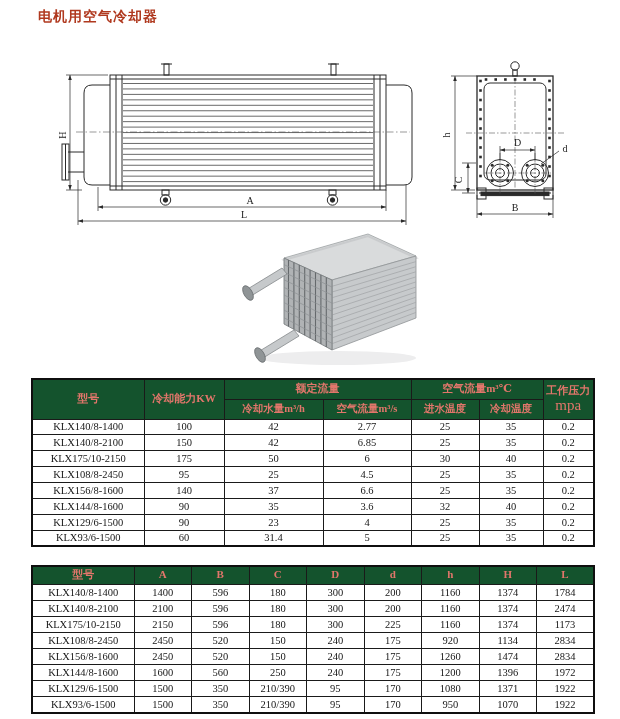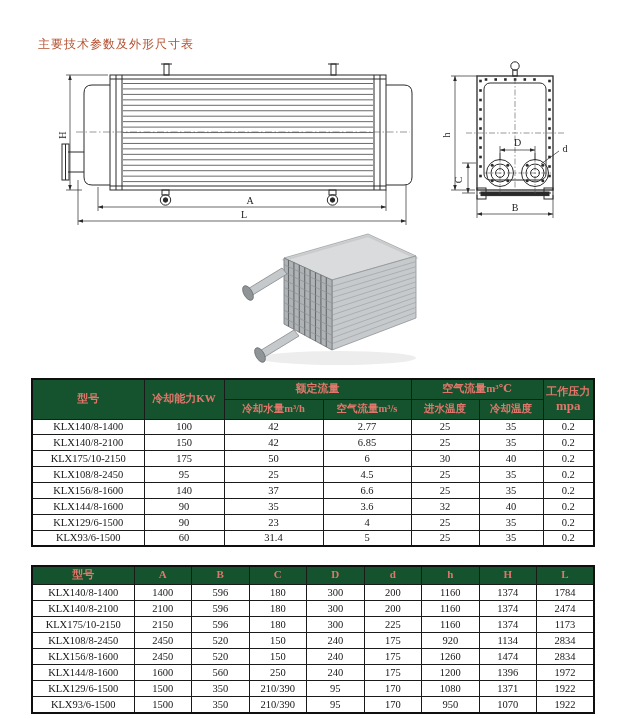--- a/index.html
+++ b/index.html
@@ -19,29 +19,29 @@
   table{border:2px solid #0f0f0f;}
   th{background:#14532d;color:#e2766b;font-weight:bold;font-size:11px;padding:0;text-align:center;vertical-align:middle;line-height:1.25;}
   td{font-size:10.5px;padding:0;text-align:center;vertical-align:middle;color:#161616;}
   #spec-table{top:378px;width:562px;}
   #spec-table thead tr{height:20px;}
   #spec-table tbody tr{height:15.9px;}
   #spec-table th.sub{font-size:10.5px;}
   #dim-table{top:565px;width:562px;}
   #dim-table thead tr{height:18px;}
   #dim-table tbody tr{height:16.1px;}
-  .unit{display:block;font-size:13px;font-weight:bold;margin-top:-1px;}
+  .unit{display:block;font-size:15px;font-weight:normal;margin-top:-1px;}
   svg text{font-family:"Liberation Serif","DejaVu Serif",serif;font-size:10px;fill:#222;}
 </style>
 </head>
 <body>
 
 <div class="page">
 
-  <div class="page-subtitle">主要技术参数及外形尺寸表</div>
+  <div class="page-title">电机用空气冷却器</div>
 
   <svg id="front-view" class="drawing" width="362" height="172" viewBox="0 0 362 172">
     <g stroke="#2a2a2a" stroke-width="1" fill="none">
 
       <rect x="52" y="19" width="276" height="115"></rect>
       <line x1="52" y1="23" x2="328" y2="23"></line>
       <line x1="52" y1="130" x2="328" y2="130"></line>
 
       <line x1="58" y1="19" x2="58" y2="134"></line>
       <line x1="64" y1="19" x2="64" y2="134"></line>

